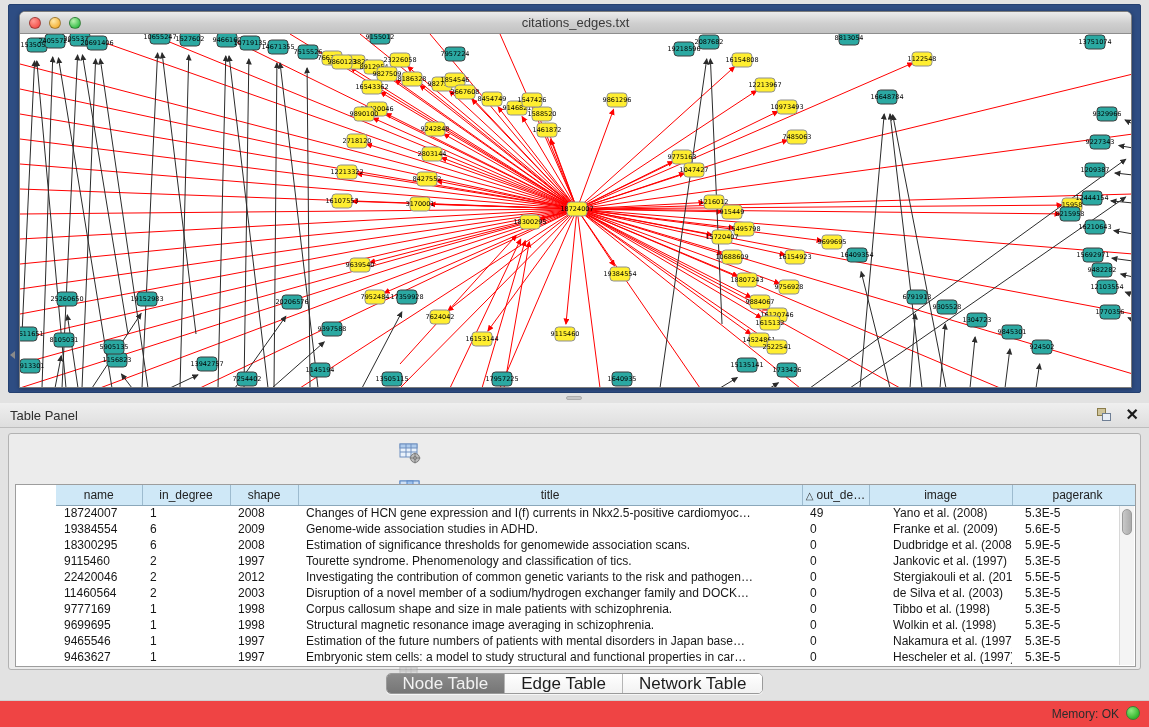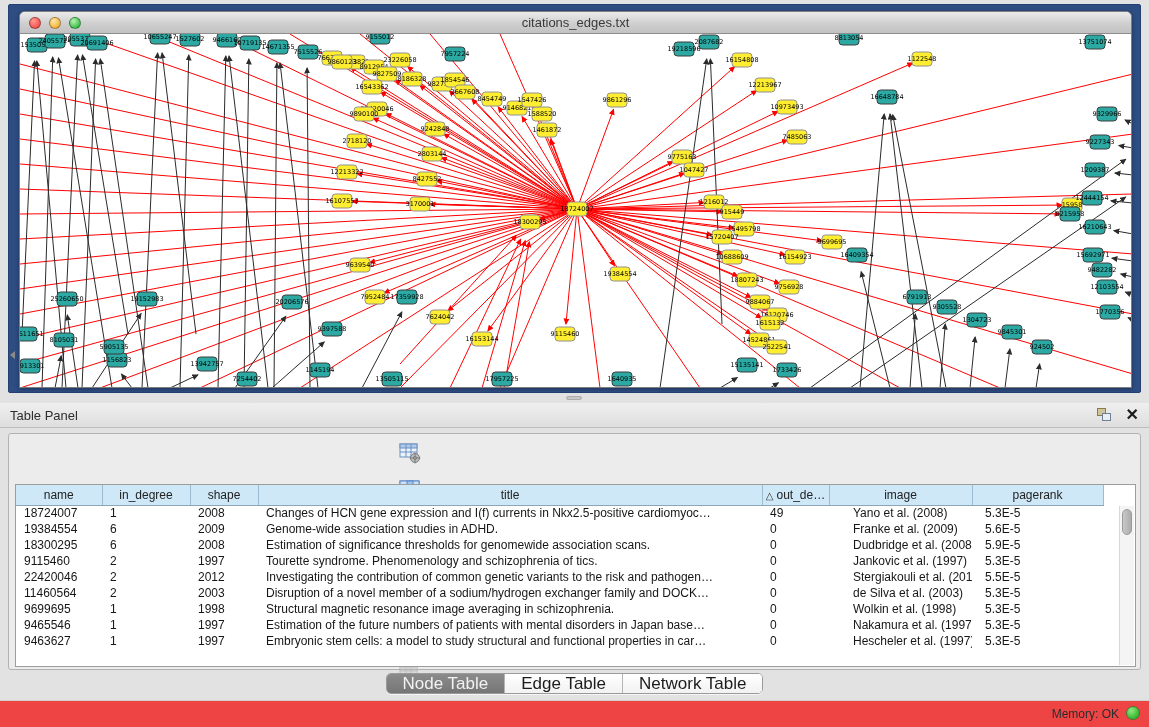--- a/index.html
+++ b/index.html
@@ -79,21 +79,21 @@
     position:absolute; right:4px; top:2px; width:11px; height:17px;
     display:flex; flex-direction:column; align-items:center; justify-content:center; gap:1px;
   }
   .combo .arr-up { width:0;height:0;border-left:4px solid transparent;border-right:4px solid transparent;border-bottom:5px solid #555; }
   .combo .arr-dn { width:0;height:0;border-left:4px solid transparent;border-right:4px solid transparent;border-top:5px solid #555; }
 
   .table-viewport {
     position:absolute; left:6px; top:50px; width:1121px; height:183px;
     background:#fff; border:1px solid #9d9d9d; overflow:hidden;
   }
-  table.data { border-collapse:collapse; table-layout:fixed; width:1087px; }
+  table.data { border-collapse:collapse; table-layout:fixed; width:1087px;margin-left:40px; }
   table.data th {
     height:20px; background:#cfe8f7; border-right:1px solid #9dbbcf; border-bottom:1px solid #8aa7ba;
     font-size:12px; font-weight:normal; color:#222; text-align:center; overflow:hidden; white-space:nowrap;
   }
   table.data td {
     height:16px; font-size:12px; color:#161616; padding:0 0 0 8px;
     overflow:hidden; white-space:nowrap; text-overflow:clip;
   }
   table.data td.c-short { padding-left:24px; }
   table.data td.c-pagerank { padding-left:13px; }
@@ -864,41 +864,50 @@
               <td class="c-year">2008</td>
               <td class="c-title">Estimation of significance thresholds for genomewide association scans.</td>
               <td class="c-outdeg">0</td>
               <td class="c-short">Dudbridge et al. (2008)</td>
               <td class="c-pagerank">5.9E-5</td>
             </tr>
             <tr>
               <td class="c-name">9115460</td>
               <td class="c-indeg">2</td>
               <td class="c-year">1997</td>
-              <td class="c-title">Tourette syndrome. Phenomenology and schizophrenia of tics.</td>
+              <td class="c-title">Tourette syndrome. Phenomenology and classification of tics.</td>
               <td class="c-outdeg">0</td>
               <td class="c-short">Jankovic et al. (1997)</td>
               <td class="c-pagerank">5.3E-5</td>
             </tr>
             <tr>
               <td class="c-name">22420046</td>
               <td class="c-indeg">2</td>
               <td class="c-year">2012</td>
               <td class="c-title">Investigating the contribution of common genetic variants to the risk and pathogen…</td>
               <td class="c-outdeg">0</td>
               <td class="c-short">Stergiakouli et al. (2012)</td>
               <td class="c-pagerank">5.5E-5</td>
             </tr>
             <tr>
               <td class="c-name">11460564</td>
               <td class="c-indeg">2</td>
               <td class="c-year">2003</td>
               <td class="c-title">Disruption of a novel member of a sodium/hydrogen exchanger family and DOCK…</td>
               <td class="c-outdeg">0</td>
               <td class="c-short">de Silva et al. (2003)</td>
+              <td class="c-pagerank">5.3E-5</td>
+            </tr>
+            <tr>
+              <td class="c-name">9777169</td>
+              <td class="c-indeg">1</td>
+              <td class="c-year">1998</td>
+              <td class="c-title">Corpus callosum shape and size in male patients with schizophrenia.</td>
+              <td class="c-outdeg">0</td>
+              <td class="c-short">Tibbo et al. (1998)</td>
               <td class="c-pagerank">5.3E-5</td>
             </tr>
             <tr>
               <td class="c-name">9699695</td>
               <td class="c-indeg">1</td>
               <td class="c-year">1998</td>
               <td class="c-title">Structural magnetic resonance image averaging in schizophrenia.</td>
               <td class="c-outdeg">0</td>
               <td class="c-short">Wolkin et al. (1998)</td>
               <td class="c-pagerank">5.3E-5</td>

